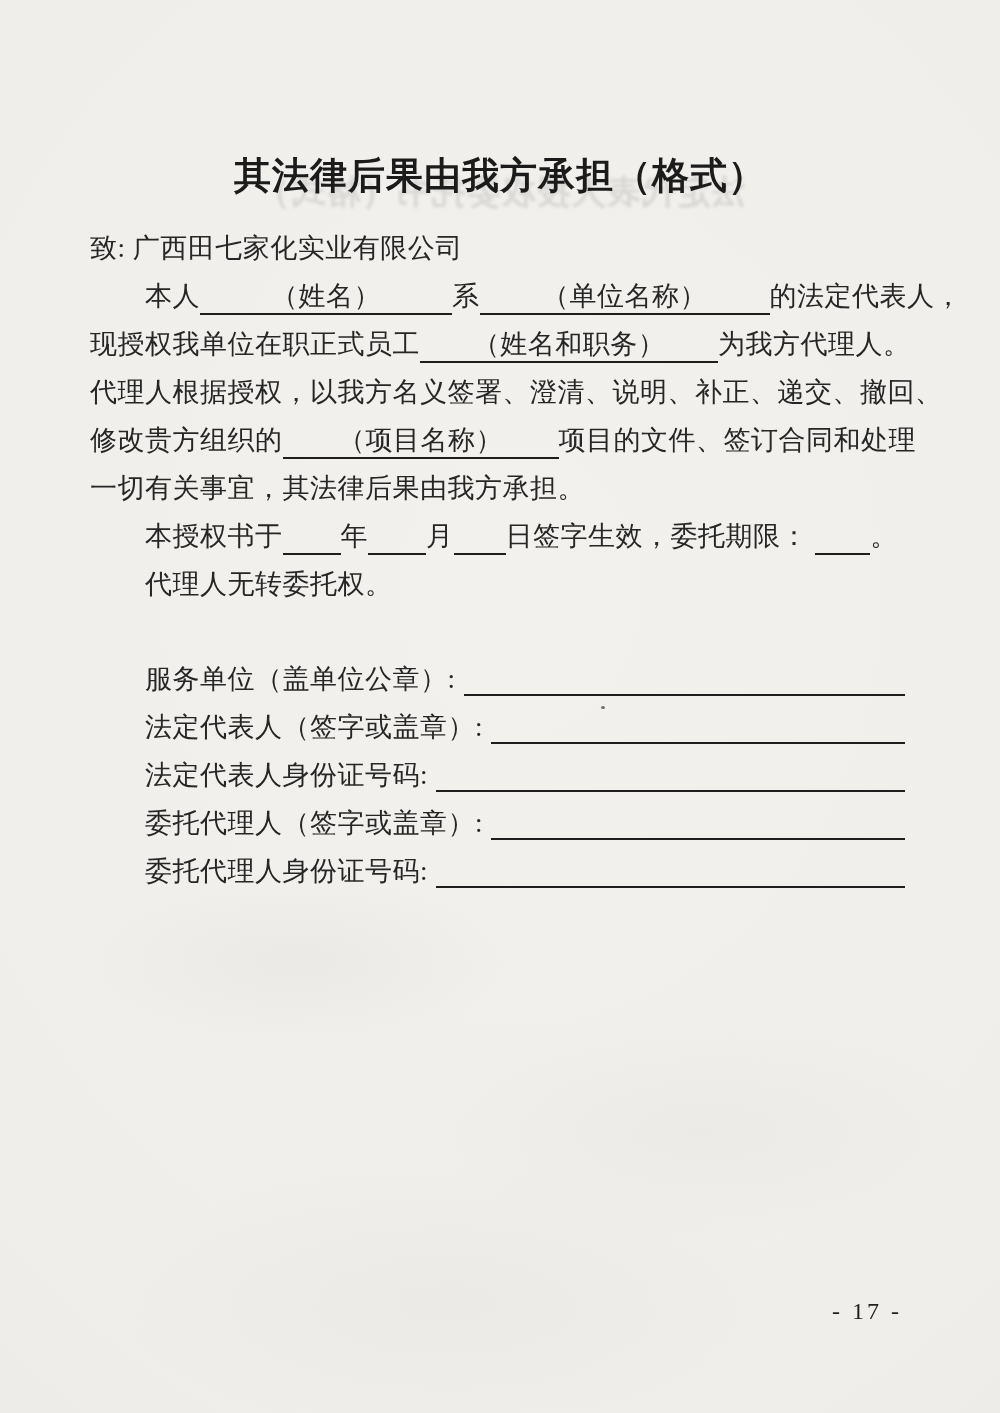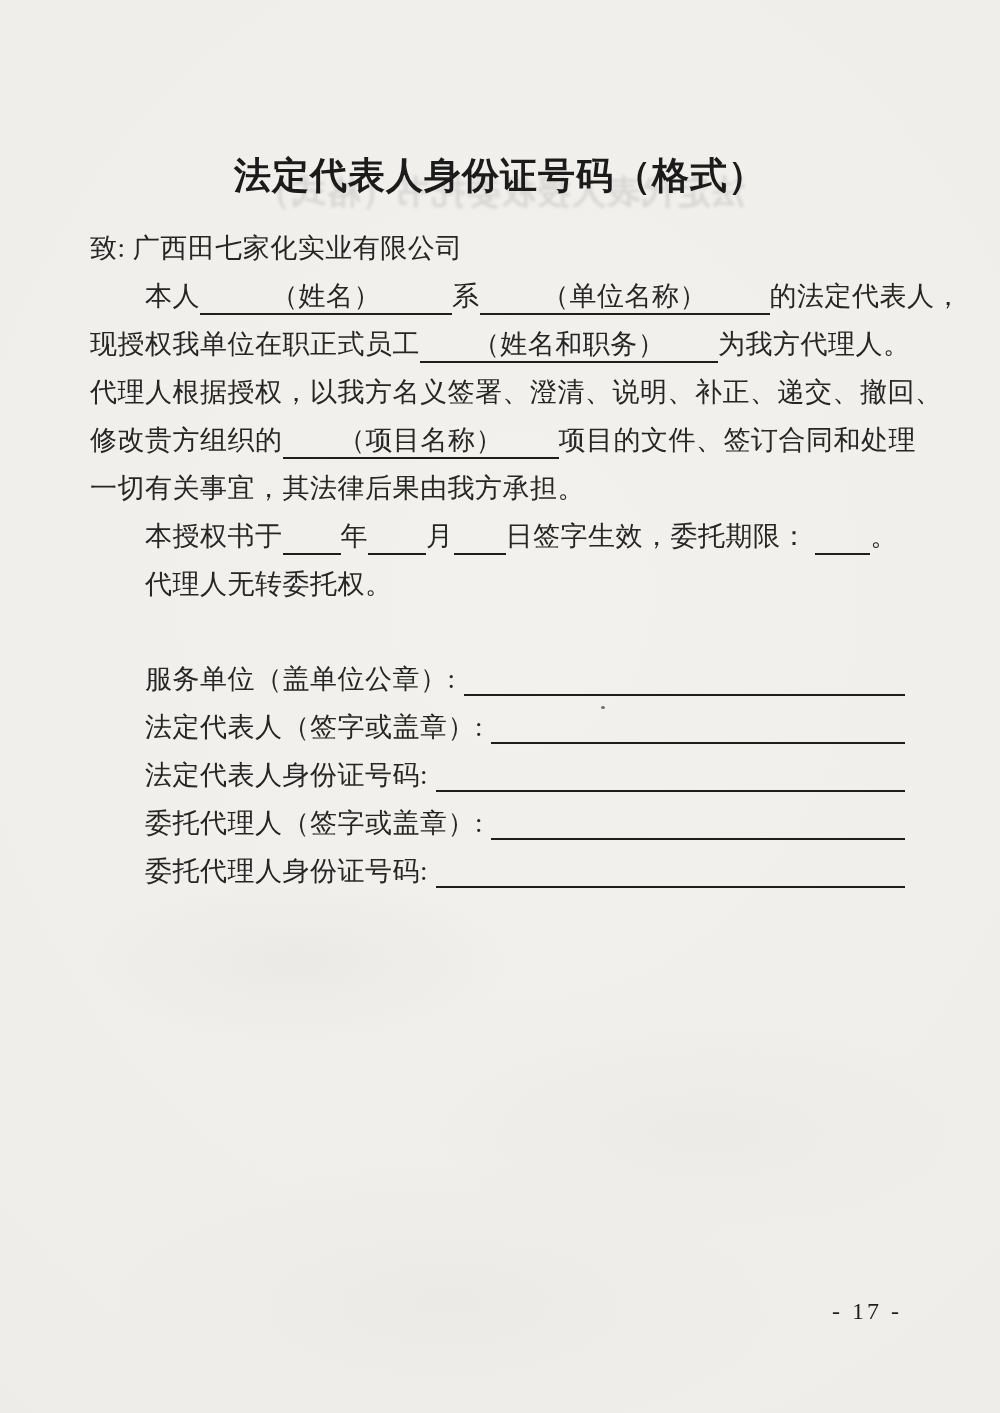--- a/index.html
+++ b/index.html
@@ -129,21 +129,21 @@
     letter-spacing: 3px;
     color: #1f1f1f;
   }
 </style>
 </head>
 <body>
 
 <div class="scan">
 
   <div class="ghost-title">法定代表人授权委托书（格式）</div>
-  <h1 class="doc-title">法定代表人身份证号码（格式）</h1>
+  <h1 class="doc-title">其法律后果由我方承担（格式）</h1>
 
   <div class="body-text">
 
     <div class="line"><span>致:</span> <span>广西田七家化实业有限公司</span></div>
 
     <div class="line indent"><span>本人</span><span class="blank w-name">（姓名）</span><span>系</span><span class="blank w-company">（单位名称）</span><span>的法定代表人，</span></div>
 
     <div class="line"><span>现授权我单位在职正式员工</span><span class="blank w-nametitle">（姓名和职务）</span><span>为我方代理人。</span></div>
 
     <div class="line">代理人根据授权，以我方名义签署、澄清、说明、补正、递交、撤回、</div>

